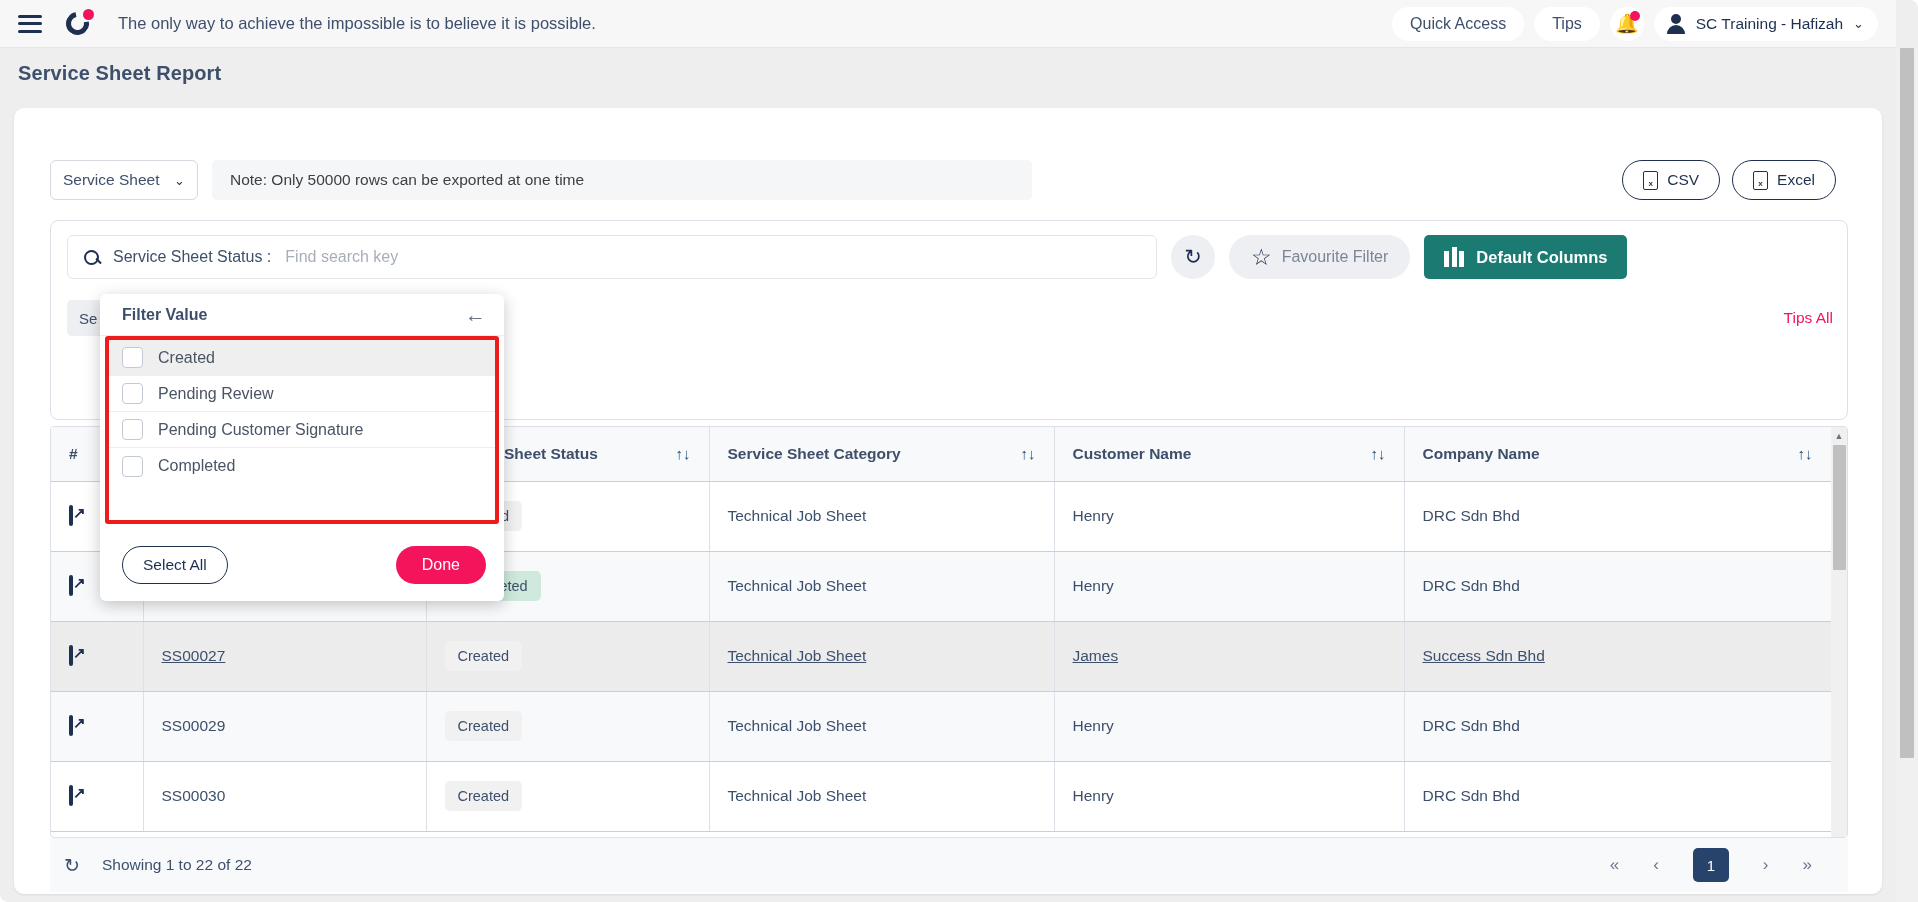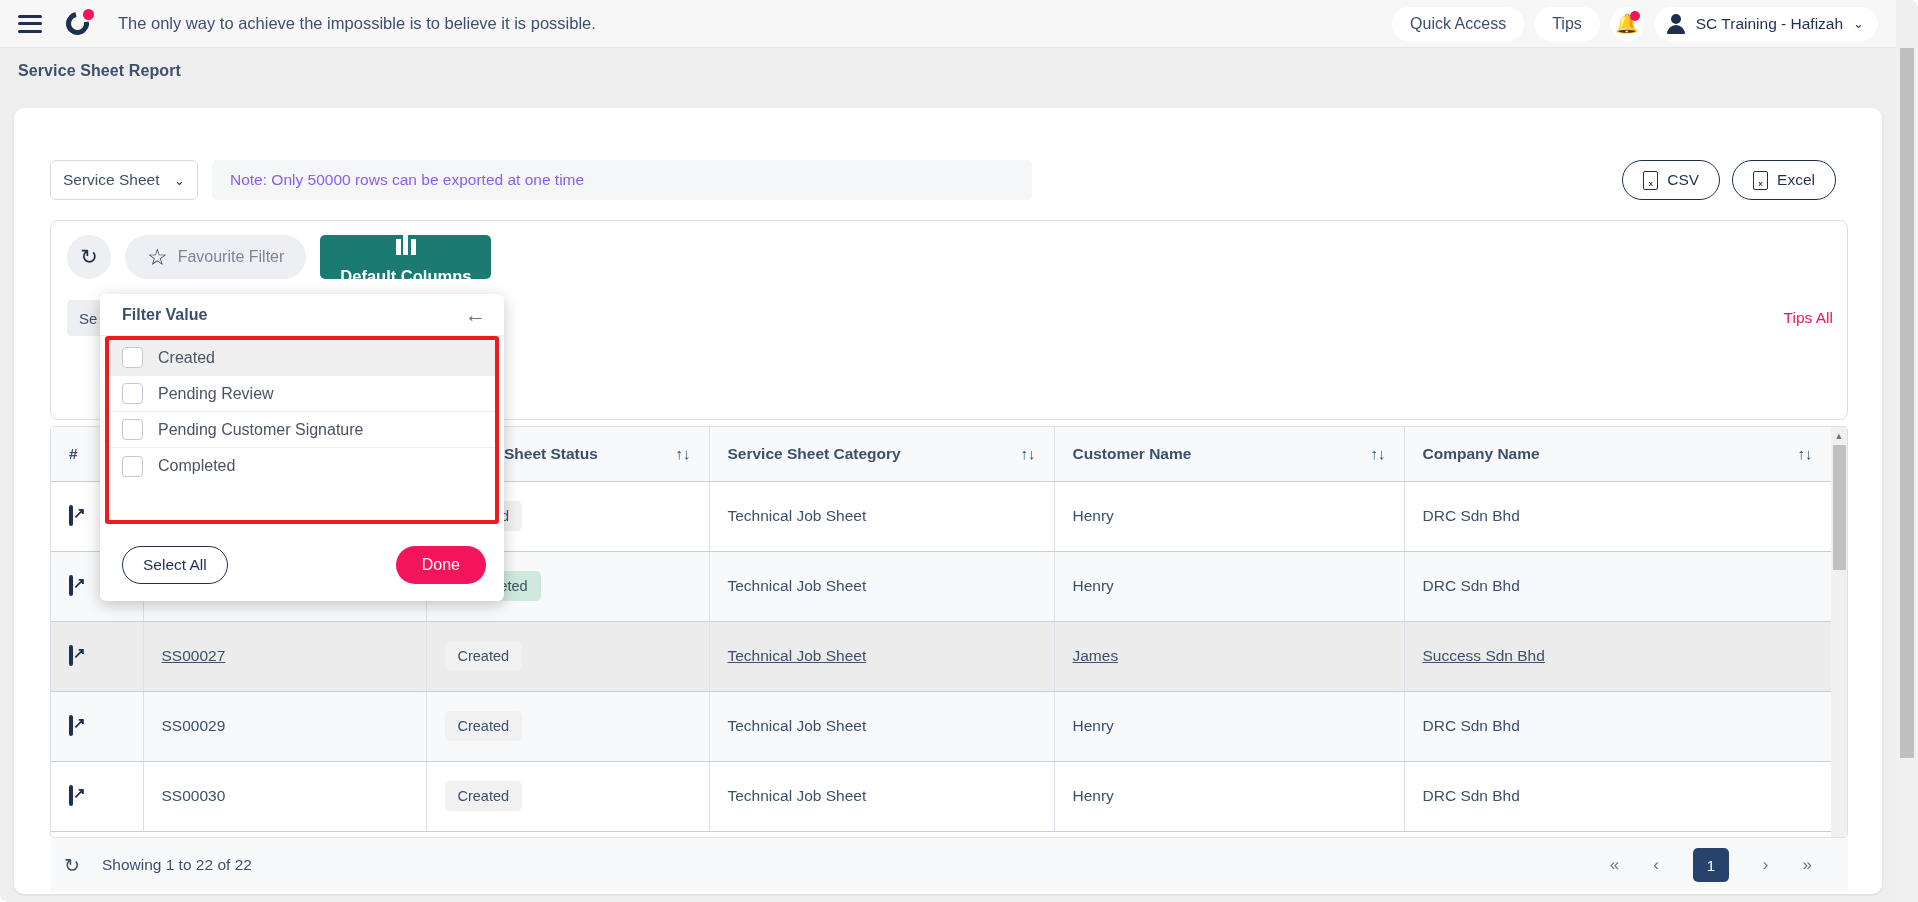--- a/index.html
+++ b/index.html
@@ -43,33 +43,33 @@
   .userpill { background:#fff; border-radius: 22px; padding: 7px 14px 7px 12px;
     display:flex; align-items:center; gap:10px; font-size:15.5px; color:#1e3050; cursor:pointer;text-align:right;}
   .avatar-ic { width: 20px; height: 20px; position:relative; }
   .avatar-ic::before { content:""; position:absolute; left:5px; top:0; width:10px; height:10px;
     border-radius:50%; background:#1e3050; }
   .avatar-ic::after { content:""; position:absolute; left:1px; top:11px; width:18px; height:9px;
     border-radius:9px 9px 0 0; background:#1e3050; }
   .chev { font-size: 13px; color:#1e3050; }
 
   
-  .pagetitle { position:absolute; left:18px; top:62px; font-size: 16px;
+  .pagetitle { position:absolute; left:18px; top:62px; font-size: 20px;
     font-weight: bold; color:#3d4f6b; letter-spacing:.1px;}
 
   
   .card { position:absolute; left:14px; top:108px; width:1868px; height:786px;
     background:#fff; border-radius: 10px; box-shadow: 0 1px 3px rgba(0,0,0,.08); }
 
   .toolbar { position:absolute; left:36px; top:52px; display:flex; align-items:flex-end; gap:14px; }
   .select-box { width:148px; height:40px; border:1px solid #d5d9e0; border-radius:6px;
     display:flex; align-items:center; justify-content:space-between; padding:0 12px;
     font-size:15.5px; color:#3d4f6b; cursor:pointer; background:#fff;}
   .note { width: 820px; height:40px; background:#f5f6f8; border-radius:5px;
-    display:flex; align-items:center; padding-left:18px; font-size:15.5px; color:#8b5cf6;}
+    display:flex; align-items:center; padding-left:18px; font-size:15.5px; color:#404040;}
 
   .exports { position:absolute; right:46px; top:52px; display:flex; gap:12px; }
   .obtn { height:40px; border:1.6px solid #1e3050; border-radius:22px;
     display:flex; align-items:center; gap:9px; padding:0 20px; font-size:15.5px;
     color:#1e3050; cursor:pointer; background:#fff;}
   .fileic { width:15px; height:19px; border:1.7px solid #1e3050; border-radius:2px;
     position:relative; font-size:8px; display:flex; align-items:flex-end; justify-content:center;
     color:#1e3050; font-weight:bold; line-height:1;}
   .fileic span { margin-bottom:1px; }
 
@@ -86,21 +86,21 @@
   .sfield { font-size:16px; color:#3d4f6b; }
   .sph { font-size:16px; color:#a8aeb8; }
   .iconbtn { width:44px; height:44px; border-radius:50%; background:#eeeff2;
     display:flex; align-items:center; justify-content:center; cursor:pointer;
     color:#1e3050; font-size:21px;}
   .favbtn { height:44px; border-radius:22px; background:#eeeff2; display:flex;
     align-items:center; gap:10px; padding:0 22px; font-size:16px; color:#7c8596; cursor:pointer;}
   .starglyph { font-size:23px; color:#1e3050; line-height:1; }
   .colbtn { height:44px; border-radius:5px; background:#1b7b72; display:flex;
     align-items:center; gap:12px; padding:0 20px; font-size:16.5px; color:#fff;
-    font-weight:bold; cursor:pointer;flex-direction:column;}
+    font-weight:bold; cursor:pointer;}
   .colic { display:flex; gap:2.5px; align-items:flex-end; }
   .colic i { display:block; width:5px; background:#fff; }
   .colic i:nth-child(1){ height:16px; } .colic i:nth-child(2){ height:20px; }
   .colic i:nth-child(3){ height:16px; }
 
   .chiprow { position:absolute; left:16px; top:74px; width:1766px; height:46px;
     display:flex; align-items:center; }
   .chip { height:36px; background:#eeeff2; border-radius:5px; display:flex;
     align-items:center; gap:16px; padding:0 12px; font-size:15px; color:#3d4f6b; cursor:pointer;}
   .chipx { color:#8a93a3; font-size:15px; }
@@ -226,20 +226,25 @@
       <div class="obtn">
         <span class="fileic">
             <span>x</span>
           </span>
         <span>Excel</span>
       </div>
     </div>
 
     <div class="filterbar">
       <div class="searchrow">
+        <div class="searchbox">
+          <span class="mag"></span>
+          <span class="sfield">Service Sheet Status :</span>
+          <span class="sph">Find search key</span>
+        </div>
         <div class="iconbtn">↻</div>
         <div class="favbtn">
           <span class="starglyph">☆</span>
           <span>Favourite Filter</span>
         </div>
         <div class="colbtn">
           <span class="colic">
               <i></i>
               <i></i>
               <i></i>

